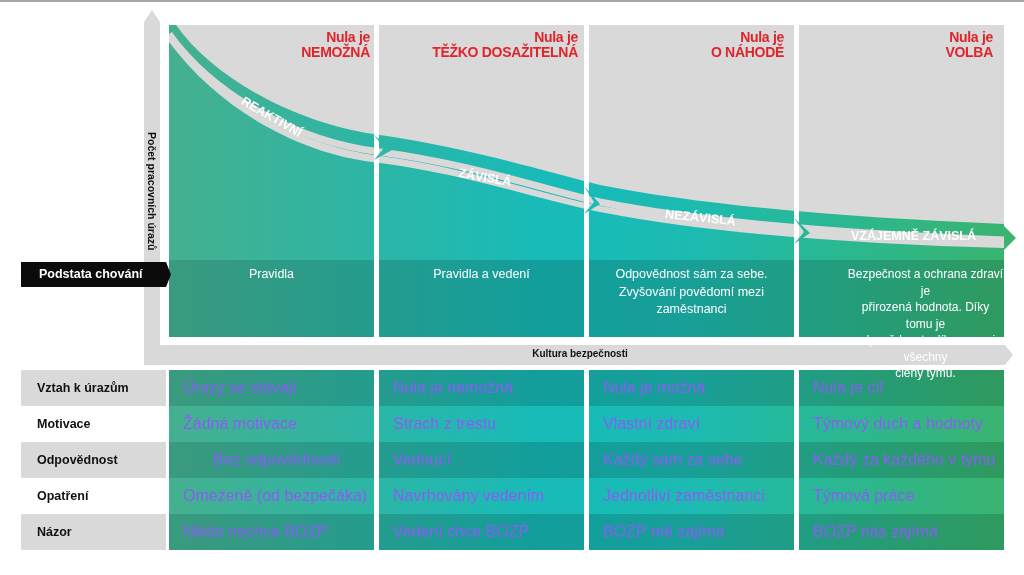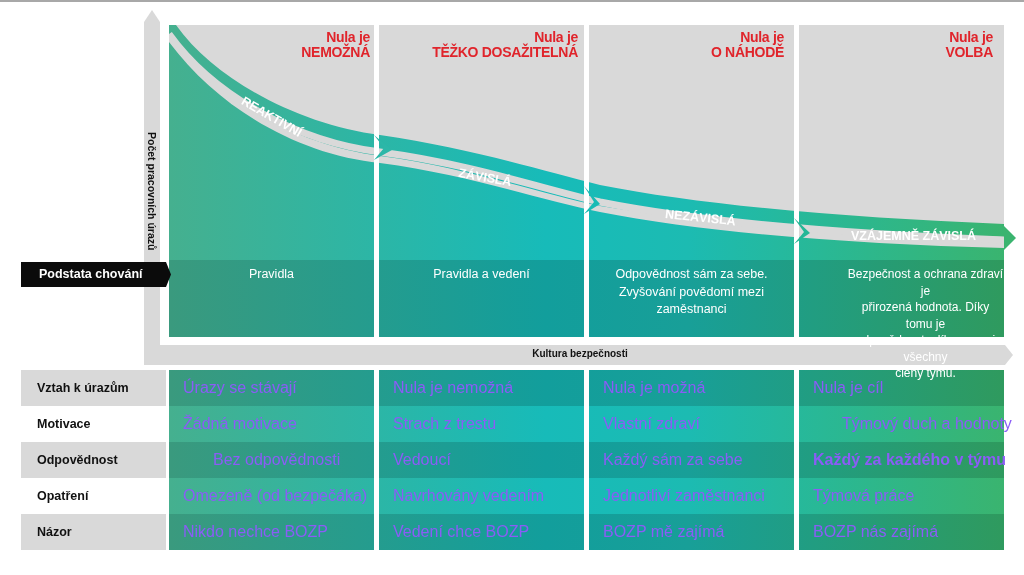--- a/index.html
+++ b/index.html
@@ -149,27 +149,27 @@
 <div>
   <div class="cell" style="left:169px; top:370px;">Úrazy se stávají</div>
   <div class="cell" style="left:379px; top:370px;">Nula je nemožná</div>
   <div class="cell" style="left:589px; top:370px;">Nula je možná</div>
   <div class="cell" style="left:799px; top:370px;">Nula je cíl</div>
 </div>
 <div>
   <div class="cell" style="left:169px; top:406px;">Žádná motivace</div>
   <div class="cell" style="left:379px; top:406px;">Strach z trestu</div>
   <div class="cell" style="left:589px; top:406px;">Vlastní zdraví</div>
-  <div class="cell" style="left:828px; top:406px;text-align:right;">Týmový duch a hodnoty</div>
+  <div class="cell" style="left:799px; top:406px;text-align:right;">Týmový duch a hodnoty</div>
 </div>
 <div>
   <div class="cell" style="left:169px; top:442px;padding-left:44px;">Bez odpovědnosti</div>
   <div class="cell" style="left:379px; top:442px;">Vedoucí</div>
   <div class="cell" style="left:589px; top:442px;">Každý sám za sebe</div>
-  <div class="cell" style="left:799px; top:442px;font-weight:bold;">Každý za každého v týmu</div>
+  <div class="cell" style="left:799px; top:442px;">Každý za každého v týmu</div>
 </div>
 <div>
   <div class="cell" style="left:169px; top:478px;">Omezeně (od bezpečáka)</div>
   <div class="cell" style="left:379px; top:478px;">Navrhovány vedením</div>
   <div class="cell" style="left:589px; top:478px;">Jednotliví zaměstnanci</div>
   <div class="cell" style="left:799px; top:478px;">Týmová práce</div>
 </div>
 <div>
   <div class="cell" style="left:169px; top:514px;">Nikdo nechce BOZP</div>
   <div class="cell" style="left:379px; top:514px;">Vedení chce BOZP</div>

